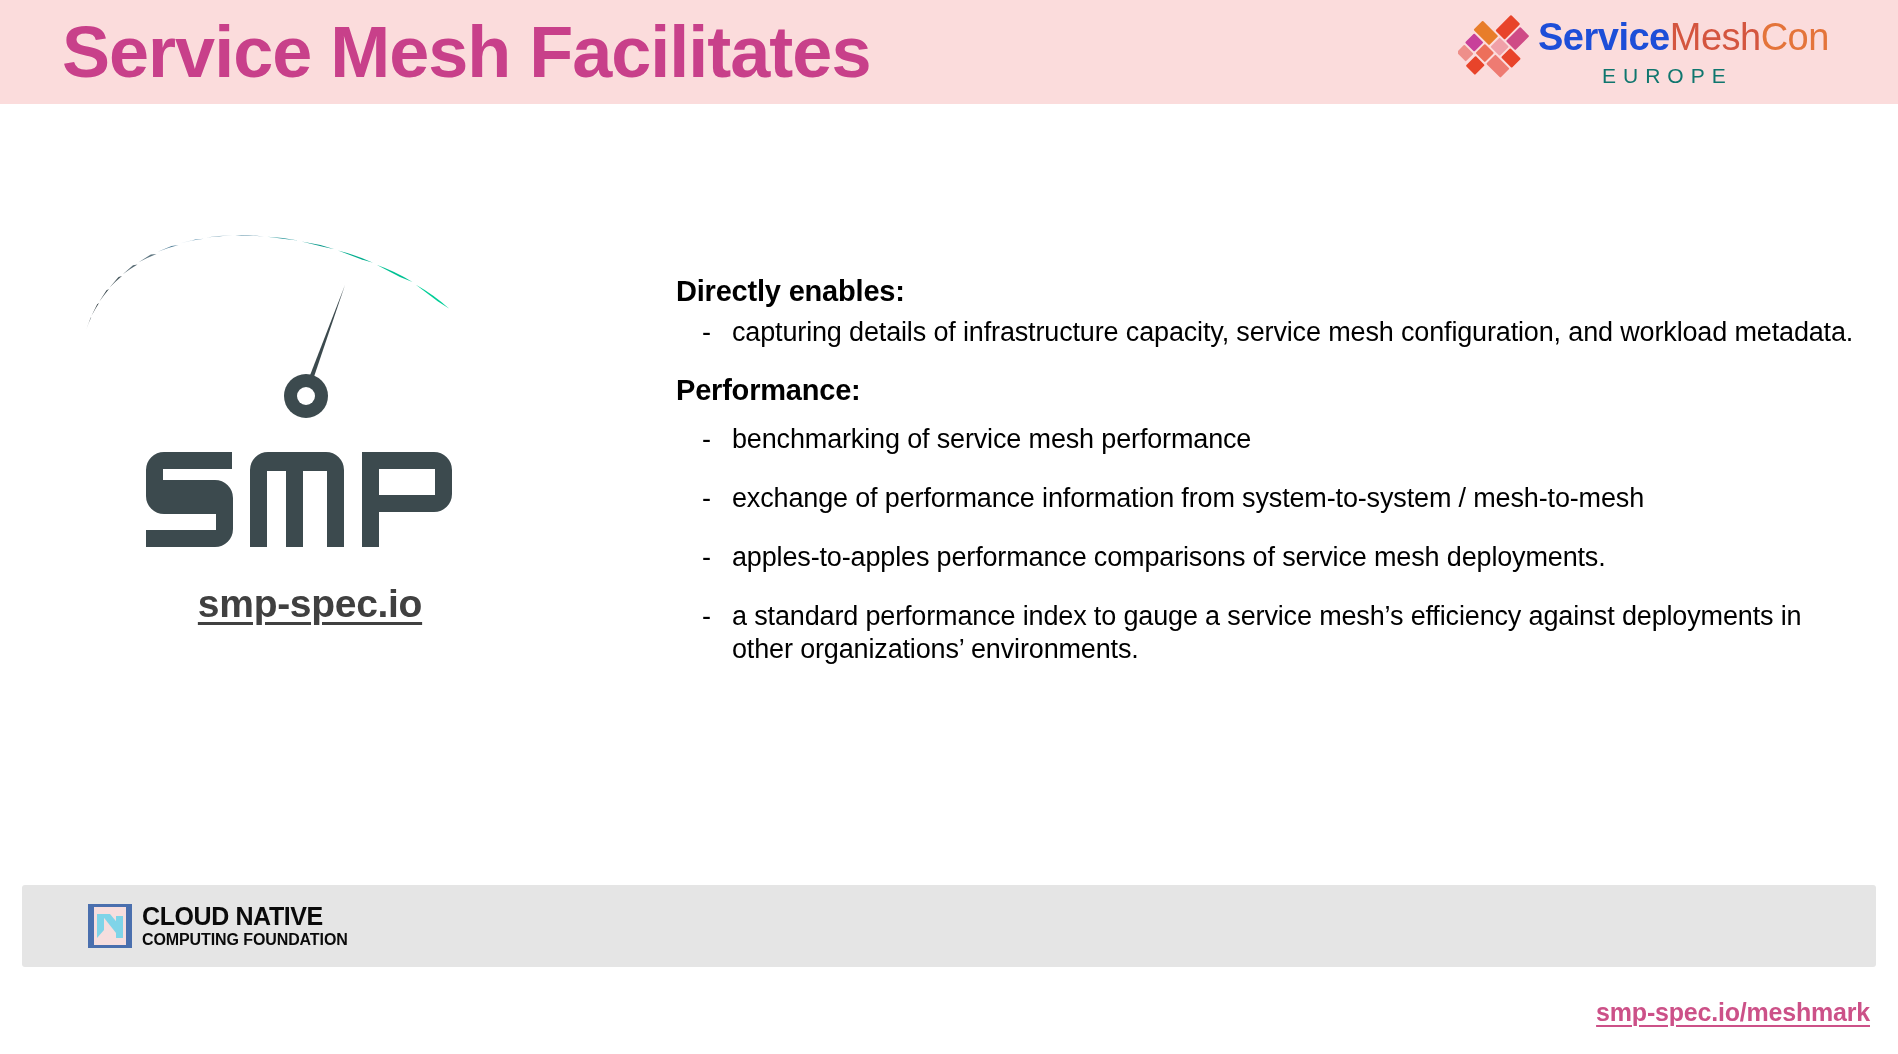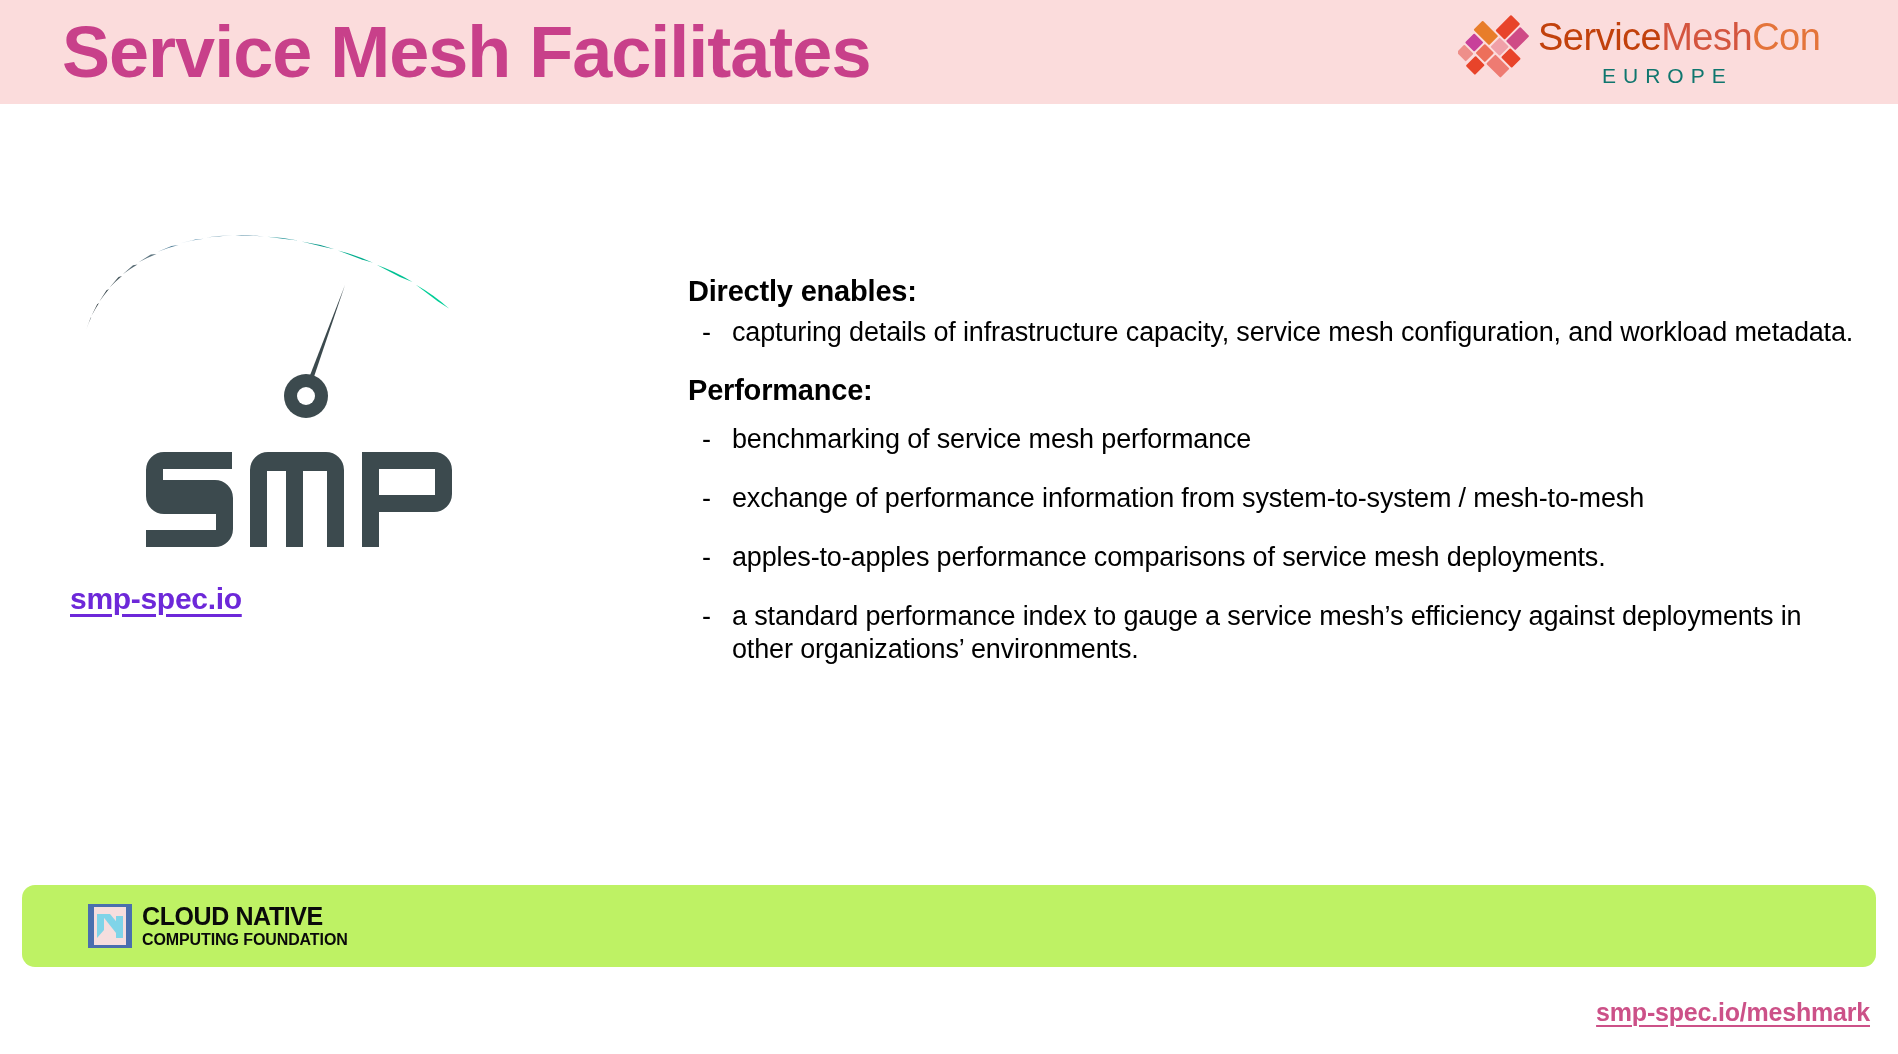--- a/index.html
+++ b/index.html
@@ -51,21 +51,21 @@
   #smc-wordmark {
     position: absolute;
     left: 88px;
     top: 8px;
     font-size: 38px;
     font-weight: 400;
     letter-spacing: -0.5px;
     line-height: 46px;
     white-space: nowrap;
   }
-  #smc-wordmark .w-service { color: #c2410c; font-weight: 400; }
+  #smc-wordmark .w-service { color: #1d4ed8; font-weight: 700; }
   #smc-wordmark .w-mesh    { color: #d4553f; font-weight: 400; }
   #smc-wordmark .w-con     { color: #e4743a; font-weight: 400; }
   #smc-europe {
     position: absolute;
     left: 152px;
     top: 58px;
     font-size: 21px;
     letter-spacing: 7px;
     color: #0f766e;
     font-weight: 400;
@@ -92,44 +92,44 @@
     left: 72px;
     top: 248px;
     width: 320px;
     height: 110px;
   }
   #smp-link {
     position: absolute;
     left: 0;
     top: 392px;
     width: 480px;
-    text-align: left;
-    font-size: 30px;
+    text-align: center;
+    font-size: 39px;
     font-weight: 700;
     letter-spacing: -0.3px;
-    color: #6d28d9;
+    color: #404040;
     text-decoration: underline;
     text-underline-offset: 5px;
     text-decoration-thickness: 3px;
     cursor: pointer;
   }
 
   
   #right-col {
     position: absolute;
     left: 672px;
     top: 272px;
     width: 1190px;
   }
   .section-head {
     font-size: 29px;
     font-weight: 700;
     color: #000000;
     letter-spacing: -0.2px;
-    margin: 0 0 6px 16px;
+    margin: 0 0 6px 4px;
     line-height: 38px;
   }
   .bullet-row {
     display: flex;
     align-items: flex-start;
     margin: 0 0 6px 0;
   }
   .bullet-mark {
     width: 60px;
     flex: 0 0 60px;
@@ -150,22 +150,22 @@
   #head-facilitates { margin-bottom: 14px; }
   #list-facilitates .bullet-row { margin-bottom: 26px; }
 
   
   #footer-band {
     position: absolute;
     left: 22px;
     top: 885px;
     width: 1854px;
     height: 82px;
-    background: #bef264;
-    border-radius: 13px;
+    background: #e5e5e5;
+    border-radius: 3px;
   }
   #cncf-logo {
     position: absolute;
     left: 66px;
     top: 17px;
     width: 260px;
     height: 50px;
   }
   #cncf-mark {
     position: absolute;

